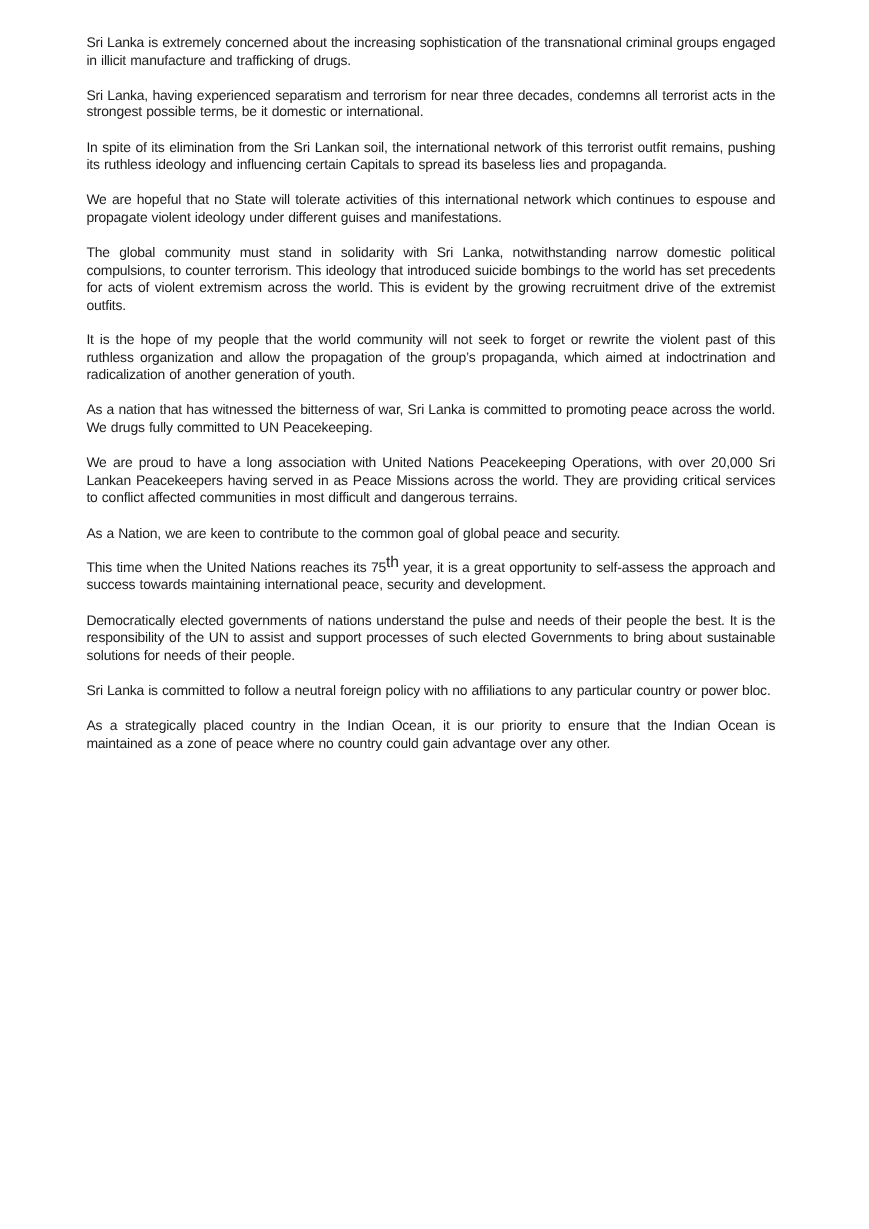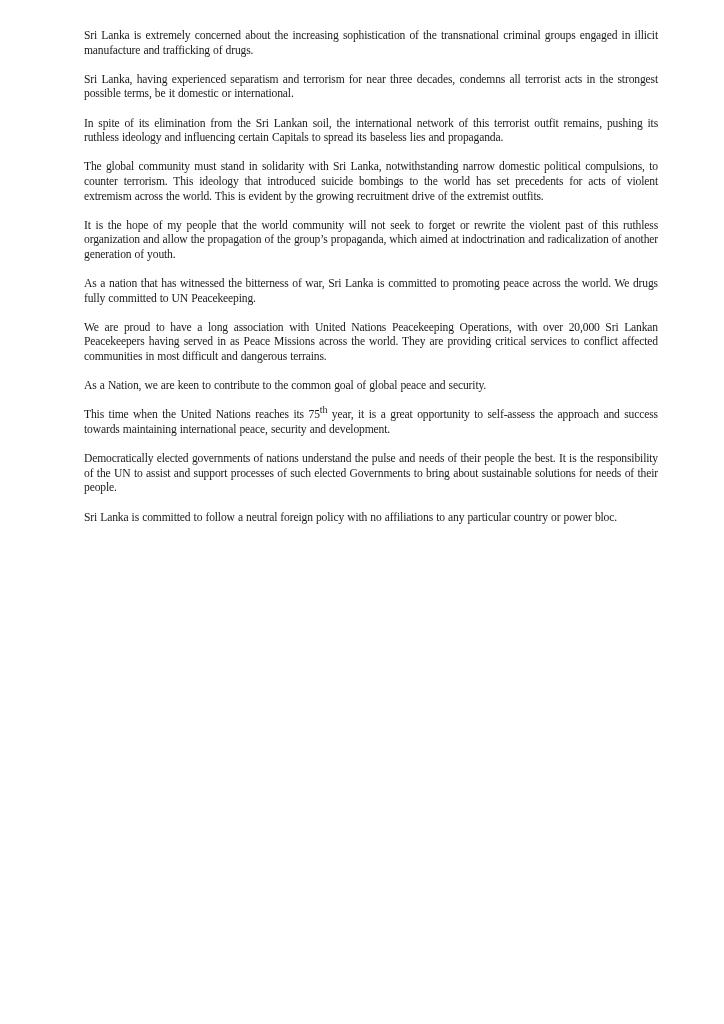--- a/index.html
+++ b/index.html
@@ -8,49 +8,51 @@
       background: #ffffff;
     }
     body {
       width: 724px;
       height: 1024px;
       overflow: hidden;
       position: relative;
     }
     .page {
       position: absolute;
-      left: 84px;
+      left: 72px;
       top: 29px;
       width: 574px;
-      font-family: Liberation Serif, serif;
+      font-family: Liberation Sans, sans-serif;
       font-size: 11.6px;
       line-height: 14.6px;
       color: #1a1a1a;
       letter-spacing: -0.15px;
       word-spacing: 0.4px;
     }
     .para {
       margin: 0 0 14.6px 0;
       text-align: justify;
       text-justify: inter-word;
     }
     sup {
-      font-size: 10px;
+      font-size: 13px;
       line-height: 0;
       vertical-align: super;
     }
   </style>
 </head>
 <body>
 
 <div class="page">
   <p class="para">Sri Lanka is extremely concerned about the increasing sophistication of the transnational criminal groups engaged in illicit manufacture and trafficking of drugs.</p>
   <p class="para">Sri Lanka, having experienced separatism and terrorism for near three decades, condemns all terrorist acts in the strongest possible terms, be it domestic or international.</p>
   <p class="para">In spite of its elimination from the Sri Lankan soil, the international network of this terrorist outfit remains, pushing its ruthless ideology and influencing certain Capitals to spread its baseless lies and propaganda.</p>
+  <p class="para">We are hopeful that no State will tolerate activities of this international network which continues to espouse and propagate violent ideology under different guises and manifestations.</p>
   <p class="para">The global community must stand in solidarity with Sri Lanka, notwithstanding narrow domestic political compulsions, to counter terrorism. This ideology that introduced suicide bombings to the world has set precedents for acts of violent extremism across the world. This is evident by the growing recruitment drive of the extremist outfits.</p>
   <p class="para">It is the hope of my people that the world community will not seek to forget or rewrite the violent past of this ruthless organization and allow the propagation of the group’s propaganda, which aimed at indoctrination and radicalization of another generation of youth.</p>
   <p class="para">As a nation that has witnessed the bitterness of war, Sri Lanka is committed to promoting peace across the world. We drugs fully committed to UN Peacekeeping.</p>
   <p class="para">We are proud to have a long association with United Nations Peacekeeping Operations, with over 20,000 Sri Lankan Peacekeepers having served in as Peace Missions across the world. They are providing critical services to conflict affected communities in most difficult and dangerous terrains.</p>
   <p class="para">As a Nation, we are keen to contribute to the common goal of global peace and security.</p>
   <p class="para"><span>This time when the United Nations reaches its 75</span><sup>th</sup><span> year, it is a great opportunity to self-assess the approach and success towards maintaining international peace, security and development.</span></p>
   <p class="para">Democratically elected governments of nations understand the pulse and needs of their people the best. It is the responsibility of the UN to assist and support processes of such elected Governments to bring about sustainable solutions for needs of their people.</p>
   <p class="para">Sri Lanka is committed to follow a neutral foreign policy with no affiliations to any particular country or power bloc.</p>
+  <p class="para">As a strategically placed country in the Indian Ocean, it is our priority to ensure that the Indian Ocean is maintained as a zone of peace where no country could gain advantage over any other.</p>
 </div>
 
 </body></html>

